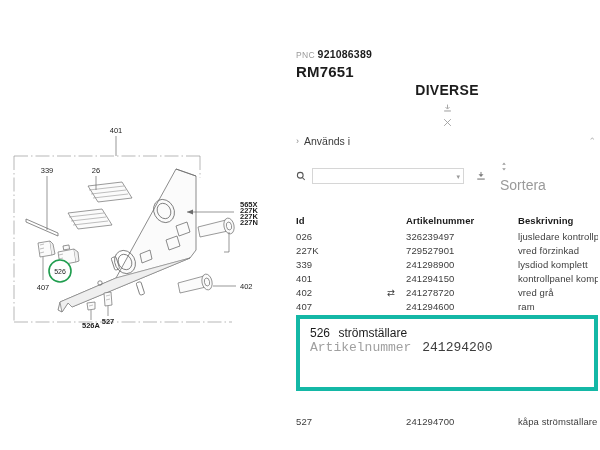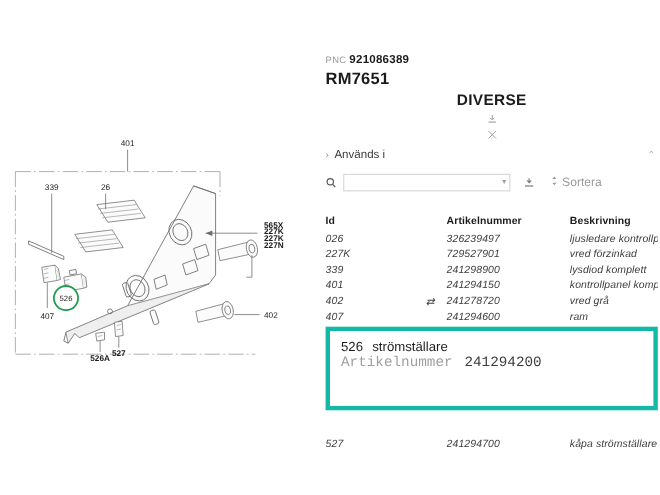--- a/index.html
+++ b/index.html
@@ -148,21 +148,22 @@
     color: #9a9a9a;
     font-size: 7px;
     line-height: 1;
   }
   .dl-ico { color: #7d7d7d; display: inline-flex; margin-left: 6px; }
   .sort-group {
     display: flex;
     gap: 3px;
     margin-left: 8px;
     color: #9a9a9a;
-    font-size: 11px;
+    font-size: 14px;
+    flex-direction: column;
   }
 
   
   .tbl { width: 100%; border-collapse: collapse; table-layout: fixed; margin-top: 22px; }
   .tbl col.c-id    { width: 80px; }
   .tbl col.c-swap  { width: 30px; }
   .tbl col.c-art   { width: 112px; }
   .tbl col.c-desc  { width: auto; }
 
   .tbl th {
@@ -173,21 +174,20 @@
     padding: 0 0 3px 0;
     letter-spacing: .1px;
   }
   .tbl td {
     font-size: 9.5px;
     color: #3d3d3d;
     padding: 1.5px 0;
     letter-spacing: .1px;
     white-space: nowrap;
     overflow: hidden;
-    font-style: italic;
   }
   .swap-cell { text-align: center; color: #5a5a5a; }
 
   
   .detail-card {
     border: 4px solid #14b8a6;
     box-sizing: border-box;
     height: 76px;
     margin: 2px 0 2px 0;
     padding: 7px 0 0 10px;

